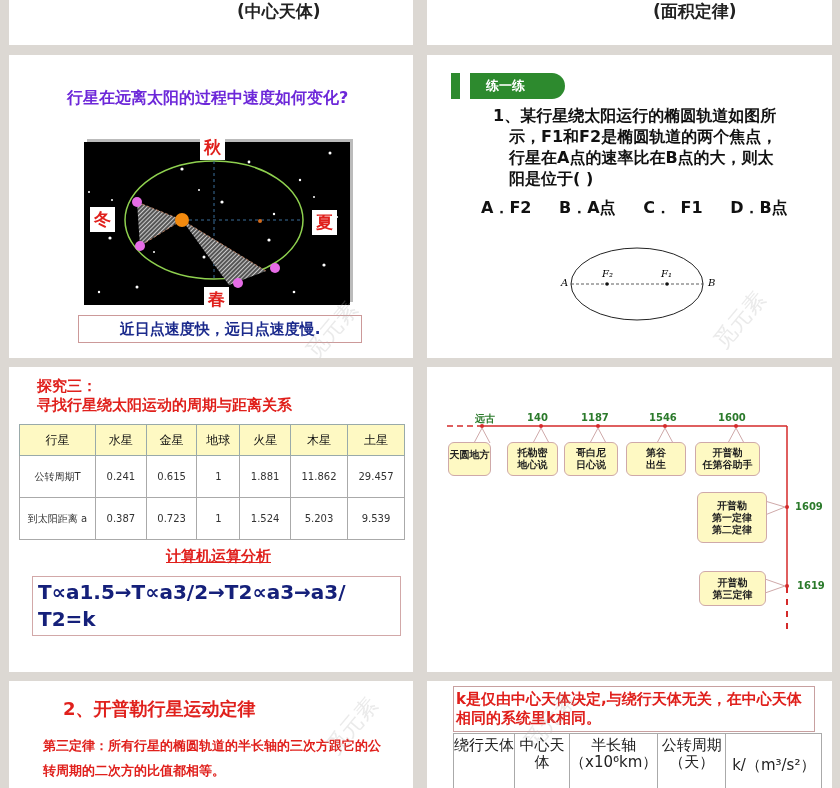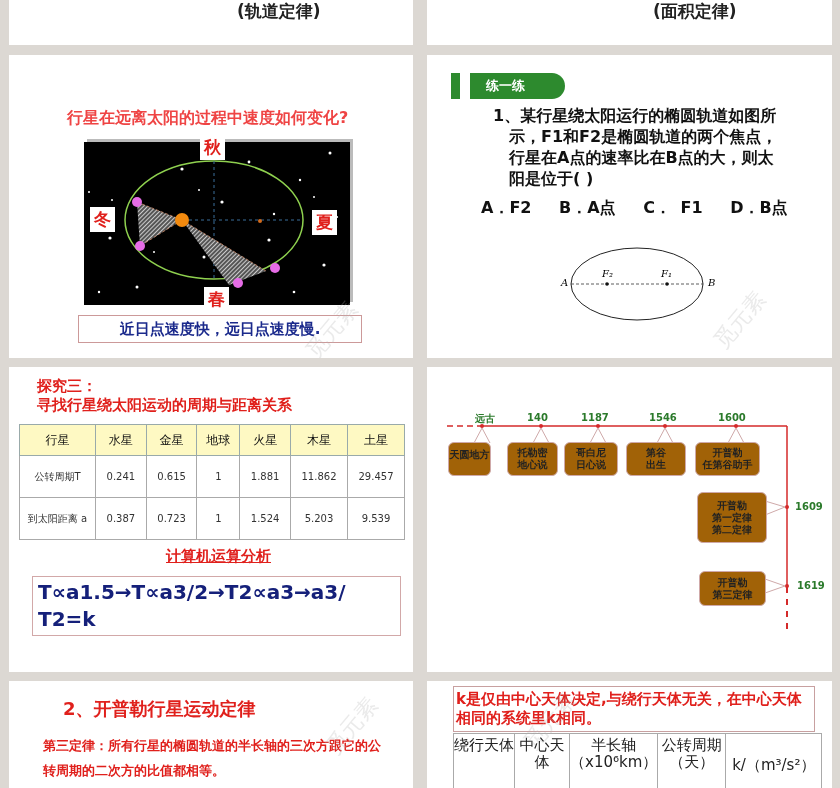--- a/index.html
+++ b/index.html
@@ -11,21 +11,21 @@
   .p-ml { left: 9px; top: 55px; width: 404px; height: 303px; }
   .p-mr { left: 427px; top: 55px; width: 405px; height: 303px; }
   .p-bl { left: 9px; top: 367px; width: 404px; height: 305px; }
   .p-br { left: 427px; top: 367px; width: 405px; height: 305px; }
   .p-fl { left: 9px; top: 681px; width: 404px; height: 120px; }
   .p-fr { left: 427px; top: 681px; width: 405px; height: 120px; }
 
   .law-title { position: absolute; top: 10px; font-size: 17px; font-weight: bold; color: #222; }
 
   
-  .q-title { position: absolute; left: 58px; top: 33px; font-size: 16px; font-weight: bold; color: #ef4444; margin-top: 20px; }
+  .q-title { position: absolute; left: 58px; top: 33px; font-size: 16px; font-weight: bold; color: #6d28d9; }
   .space { position: absolute; left: 75px; top: 87px; width: 266px; height: 163px; background: #000; box-shadow: 3px -3px 0 #bbb; }
   .season { position: absolute; background: #fff; color: #e0201c; font-weight: bold; font-size: 17px; padding: 1px 4px; }
   .summary-box { position: absolute; left: 69px; top: 260px; width: 284px; height: 28px; border: 1px solid #c99; color: #1b2a8c; font-weight: bold; font-size: 15px; text-align: center; line-height: 26px; }
 
   
   .tag-bar { position: absolute; left: 24px; top: 18px; width: 9px; height: 26px; background: #2d8a2e; }
   .tag { position: absolute; left: 43px; top: 18px; width: 95px; height: 26px; background: #2d8a2e; border-radius: 0 13px 13px 0; color: #fff; font-weight: bold; font-size: 13px; line-height: 26px; padding-left: 16px; }
   .question { position: absolute; left: 54px; top: 50px; width: 330px; font-size: 16px; font-weight: bold; color: #111; line-height: 21px; margin-left: 12px; }
   .question .line { padding-left: 16px; }
   .question .line.first { padding-left: 0; }
@@ -36,38 +36,38 @@
   .inquiry { position: absolute; left: 28px; top: 10px; color: #e0201c; font-weight: bold; font-size: 15px; line-height: 19px; }
   table.planets { position: absolute; left: 10px; top: 57px; width: 386px; border-collapse: collapse; }
   table.planets th { background: #fef9c3; font-weight: normal; font-size: 12px; height: 31px; border: 1px solid #9aa; color: #111; }
   table.planets td { font-size: 10px; text-align: center; height: 42px; border: 1px solid #aaa; color: #333; }
   .calc-title { position: absolute; left: 157px; top: 180px; color: #e0201c; font-weight: bold; font-size: 15px; text-decoration: underline; }
   .formula { position: absolute; left: 23px; top: 209px; width: 369px; height: 60px; border: 1px solid #d2a8a8; color: #15207a; font-weight: bold; font-size: 20px; line-height: 27px; padding: 2px 5px; }
 
   
   .explore-title { position: absolute; left: 54px; top: 17px; color: #e0201c; font-weight: bold; font-size: 18px; }
   .year { position: absolute; color: #2b7a2b; font-weight: bold; font-size: 10px; }
-  .bubble { position: absolute; border: 1px solid #cfa9a9; border-radius: 6px; background: #a16207; font-size: 10px; font-weight: bold; color: #222; text-align: center; line-height: 12px; display: flex; align-items: center; justify-content: center; }
+  .bubble { position: absolute; border: 1px solid #cfa9a9; border-radius: 6px; background: #fef9c3; font-size: 10px; font-weight: bold; color: #222; text-align: center; line-height: 12px; display: flex; align-items: center; justify-content: center; }
 
   
   .kepler-title { position: absolute; left: 54px; top: 16px; color: #e0201c; font-weight: bold; font-size: 18px; }
   .third-law { position: absolute; left: 34px; top: 52px; width: 340px; color: #e0201c; font-weight: bold; font-size: 13px; line-height: 25px; }
 
   
   .k-note { position: absolute; left: 26px; top: 5px; width: 362px; border: 1px solid #c8a0a0; color: #e0201c; font-weight: bold; font-size: 15px; line-height: 19px; padding: 3px 2px; }
   table.ktable { position: absolute; left: 26px; top: 52px; border-collapse: collapse; }
   table.ktable th { border: 1px solid #aaa; font-weight: normal; font-size: 15px; color: #222; line-height: 17px; vertical-align: top; padding-top: 3px; }
 
   .watermark { position: absolute; color: rgba(180,180,180,0.28); font-size: 22px; transform: rotate(-50deg); pointer-events: none; }
 </style>
 </head>
 <body>
 
 <div class="panel p-tl">
-  <div class="law-title" style="left:228px;">(轨道定律)</div>
+  <div class="law-title" style="left:228px;">(中心天体)</div>
 </div>
 
 <div class="panel p-tr">
   <div class="law-title" style="left:226px;">(面积定律)</div>
 </div>
 
 <div class="panel p-ml">
   <div class="q-title">行星在远离太阳的过程中速度如何变化?</div>
   <div class="space">
     <svg width="266" height="163" viewBox="0 0 266 163">

